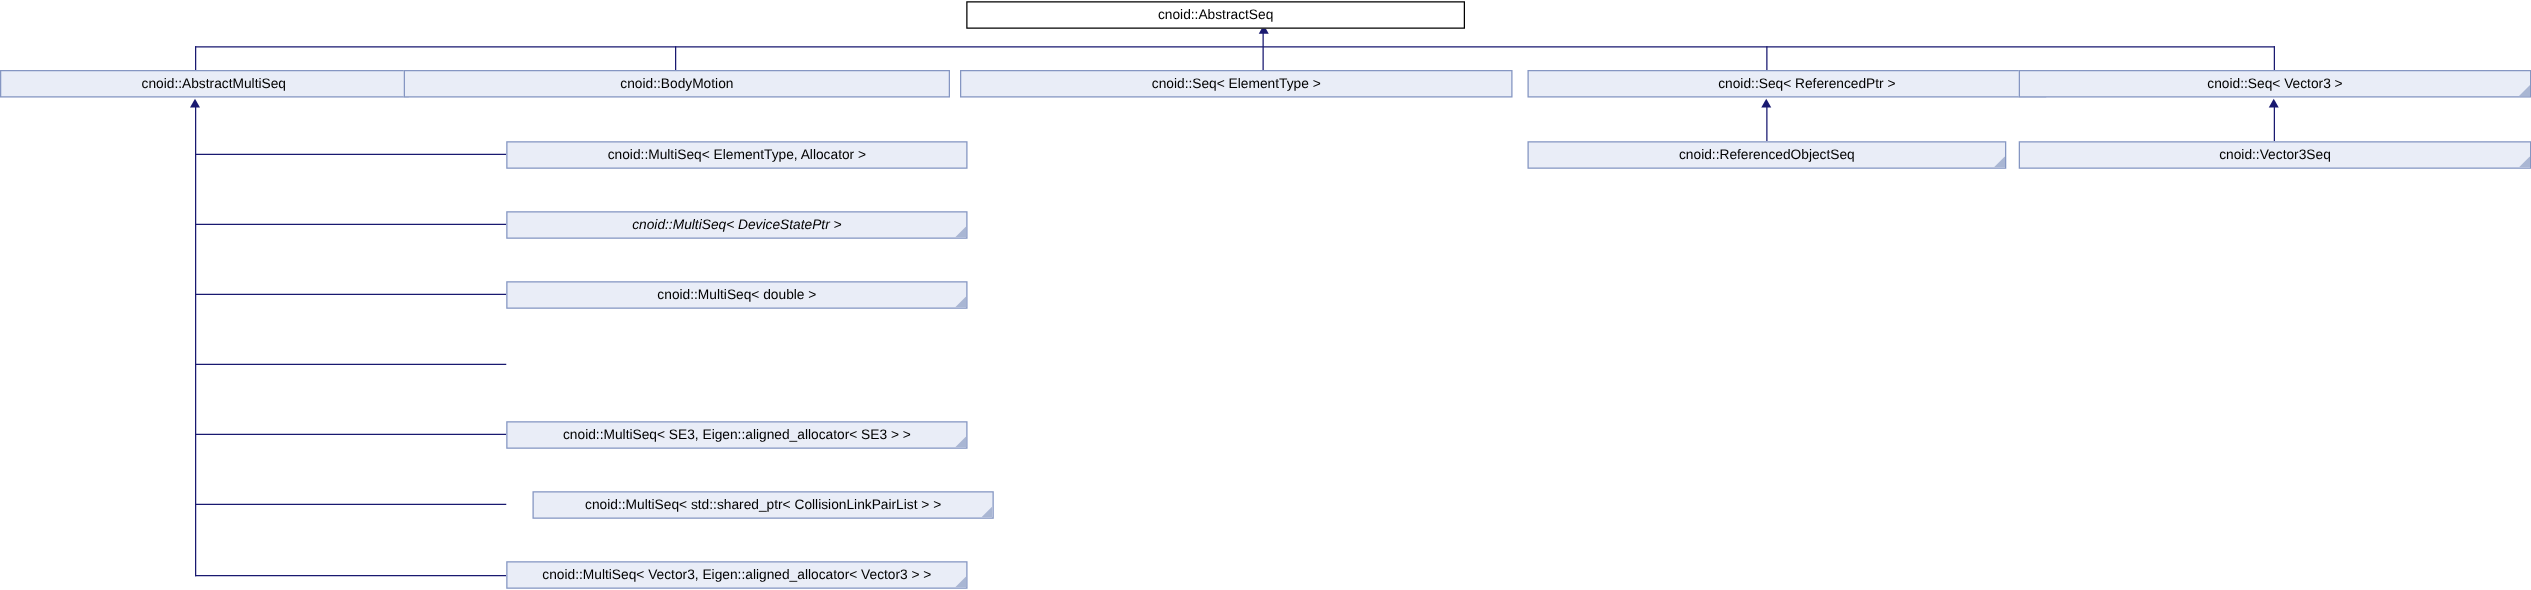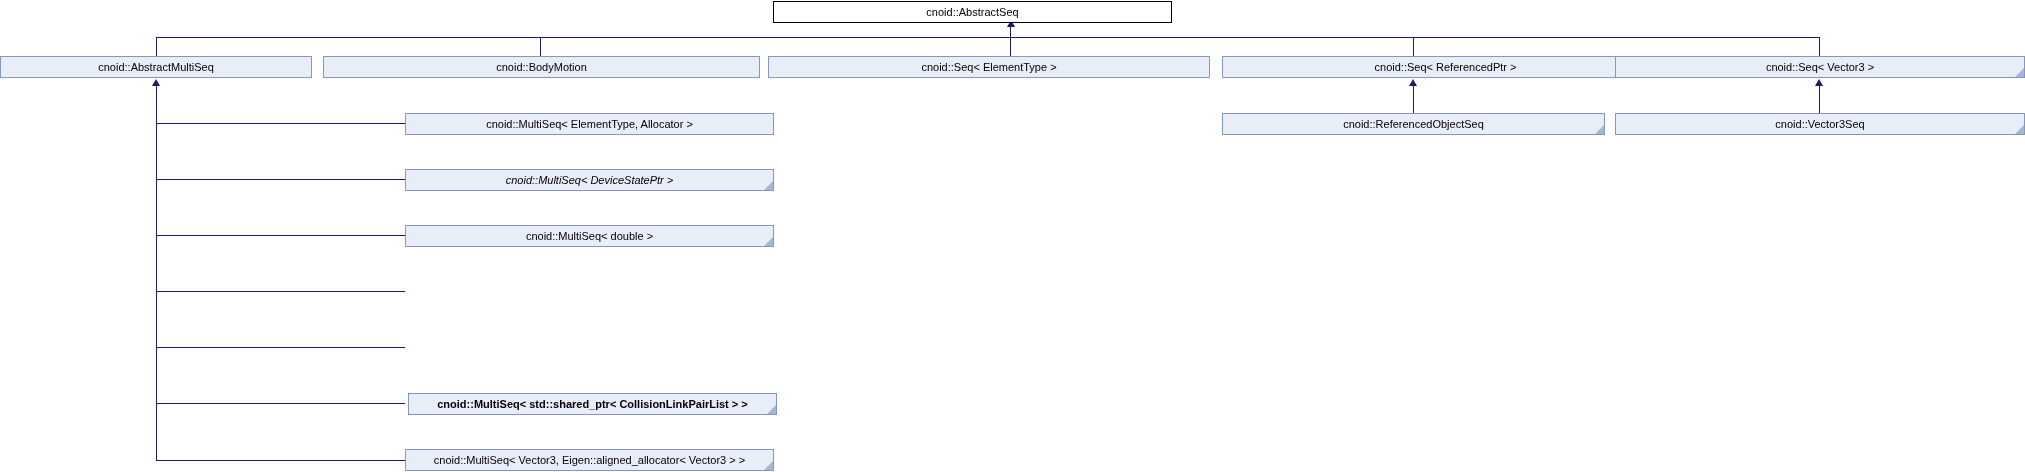--- a/index.html
+++ b/index.html
@@ -83,39 +83,40 @@
   <div class="hline" style="left:156px;top:403px;width:249px;"></div>
   <div class="hline" style="left:156px;top:460px;width:249px;"></div>
 
   <div class="arrow-up" style="left:1409px;top:79px;"></div>
   <div class="vline" style="left:1413px;top:85px;height:28px;"></div>
   <div class="arrow-up" style="left:1815px;top:79px;"></div>
   <div class="vline" style="left:1819px;top:85px;height:28px;"></div>
 
   <div class="node root" style="left:773px;top:1px;width:397px;">cnoid::AbstractSeq</div>
 
-  <div class="node" style="left:0px;top:56px;width:310px;">cnoid::AbstractMultiSeq</div>
+  <div class="node" style="left:0px;top:56px;width:310px;padding-left:15px;">cnoid::AbstractMultiSeq</div>
 
   <div class="node" style="left:323px;top:56px;width:435px;">cnoid::BodyMotion</div>
 
   <div class="node" style="left:768px;top:56px;width:440px;">cnoid::Seq&lt; ElementType &gt;</div>
 
   <div class="node" style="left:1222px;top:56px;width:381px;padding-left:32px;">cnoid::Seq&lt; ReferencedPtr &gt;</div>
 
   <div class="node" style="left:1615px;top:56px;width:408px;">cnoid::Seq&lt; Vector3 &gt;<div class="dogear"></div></div>
 
   <div class="node" style="left:1222px;top:113px;width:381px;">cnoid::ReferencedObjectSeq<div class="dogear"></div></div>
 
   <div class="node" style="left:405px;top:113px;width:367px;">cnoid::MultiSeq&lt; ElementType, Allocator &gt;</div>
 
   <div class="node" style="left:1615px;top:113px;width:408px;">cnoid::Vector3Seq<div class="dogear"></div></div>
 
   <div class="node" style="left:405px;top:169px;width:367px;font-style:italic;">cnoid::MultiSeq&lt; DeviceStatePtr &gt;<div class="dogear"></div></div>
 
   <div class="node" style="left:405px;top:225px;width:367px;">cnoid::MultiSeq&lt; double &gt;<div class="dogear"></div></div>
 
 
+  <div class="node" style="left:405px;top:337px;width:367px;">cnoid::MultiSeq&lt; SE3, Eigen::aligned_allocator&lt; SE3 &gt; &gt;<div class="dogear"></div></div>
 
-  <div class="node" style="left:408px;top:393px;width:367px;font-weight:bold;">cnoid::MultiSeq&lt; std::shared_ptr&lt; CollisionLinkPairList &gt; &gt;<div class="dogear"></div></div>
+  <div class="node" style="left:426px;top:393px;width:367px;">cnoid::MultiSeq&lt; std::shared_ptr&lt; CollisionLinkPairList &gt; &gt;<div class="dogear"></div></div>
 
   <div class="node" style="left:405px;top:449px;width:367px;">cnoid::MultiSeq&lt; Vector3, Eigen::aligned_allocator&lt; Vector3 &gt; &gt;<div class="dogear"></div></div>
 
 </div>
 
 </body></html>

